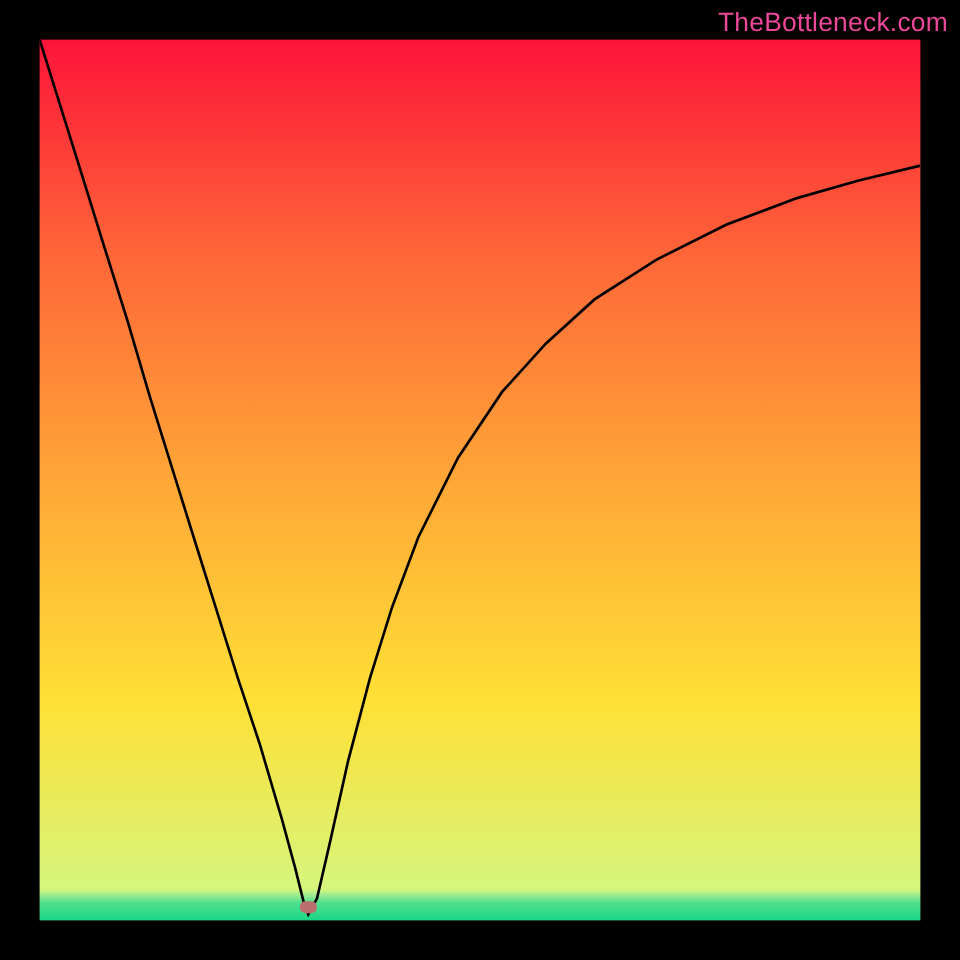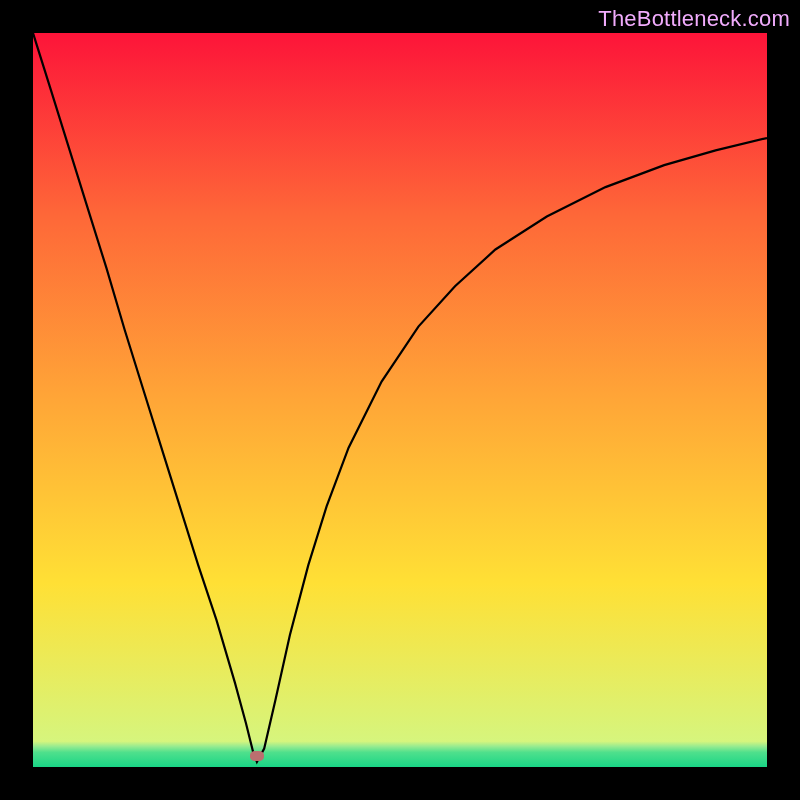--- a/index.html
+++ b/index.html
@@ -31,21 +31,21 @@
       var(--c-green1) 96.5%,
       var(--c-green2) 97.2%,
       var(--c-green3) 98%,
       var(--c-bottom) 100%
     );
   }
   .watermark {
     position: absolute;
     top: 6px;
     right: 10px;
-    color: #f0abfc;
+    color: #ec4899;
     font-size: 22px;
     font-weight: 500;
     letter-spacing: 0.2px;
     user-select: none;
   }
   svg.curve {
     position: absolute;
     left: 0;
     top: 0;
     width: 734px;

